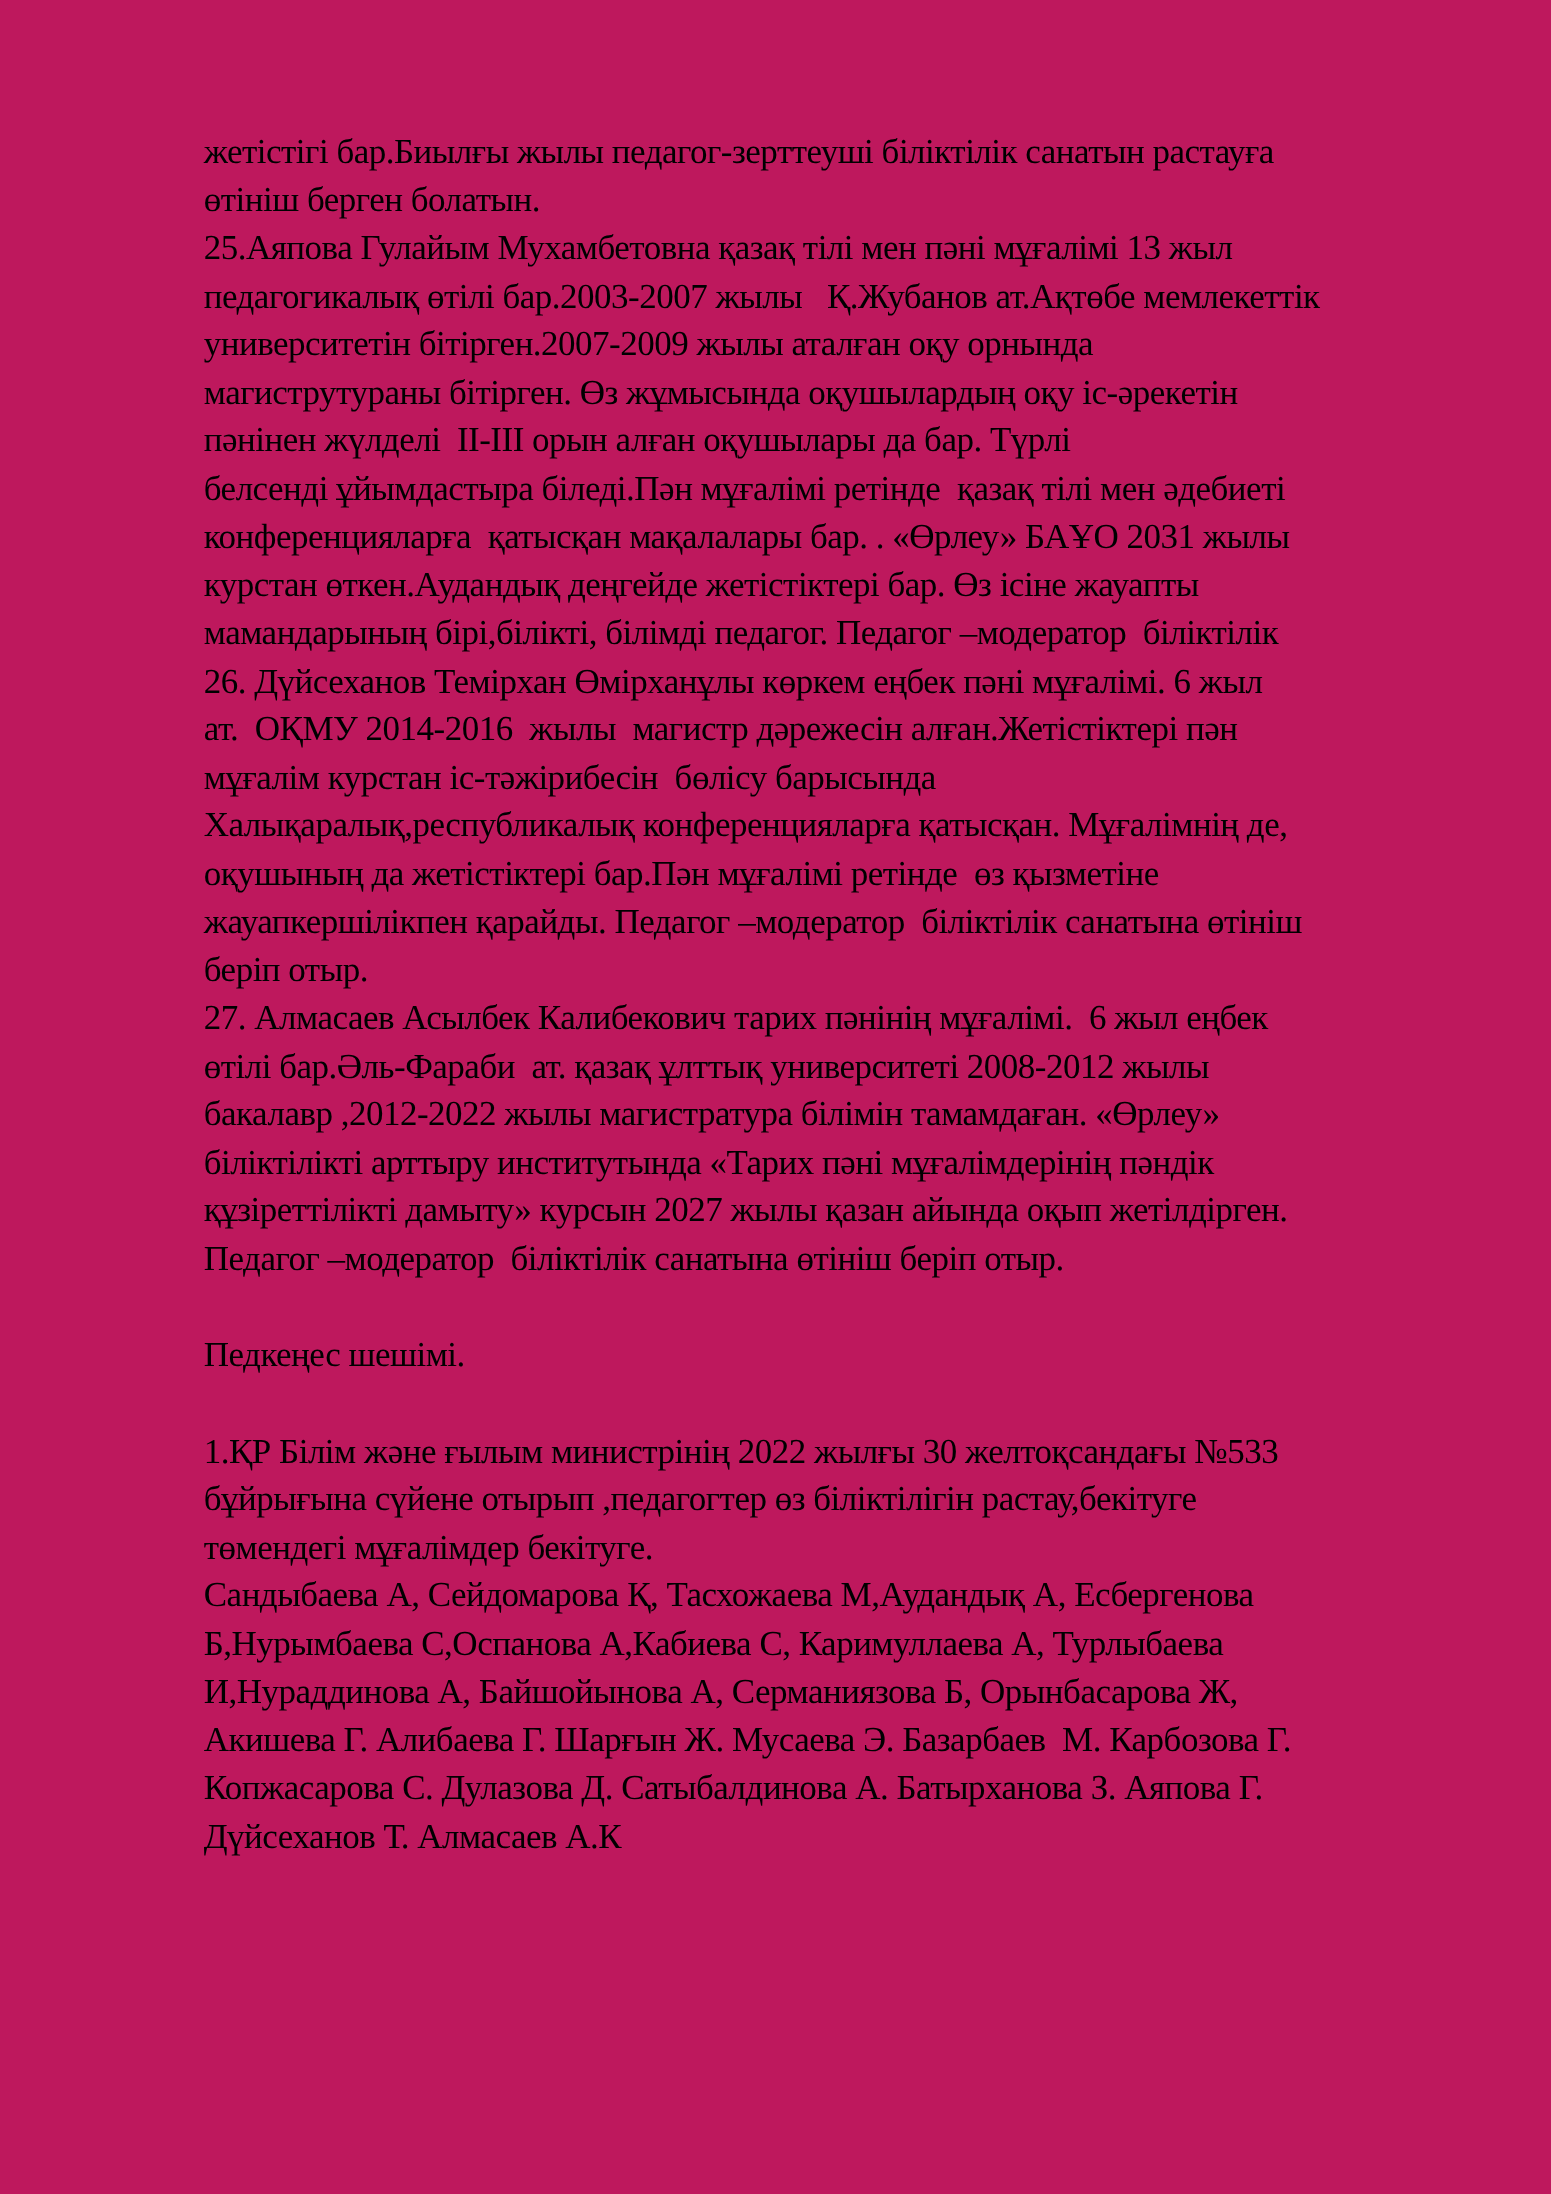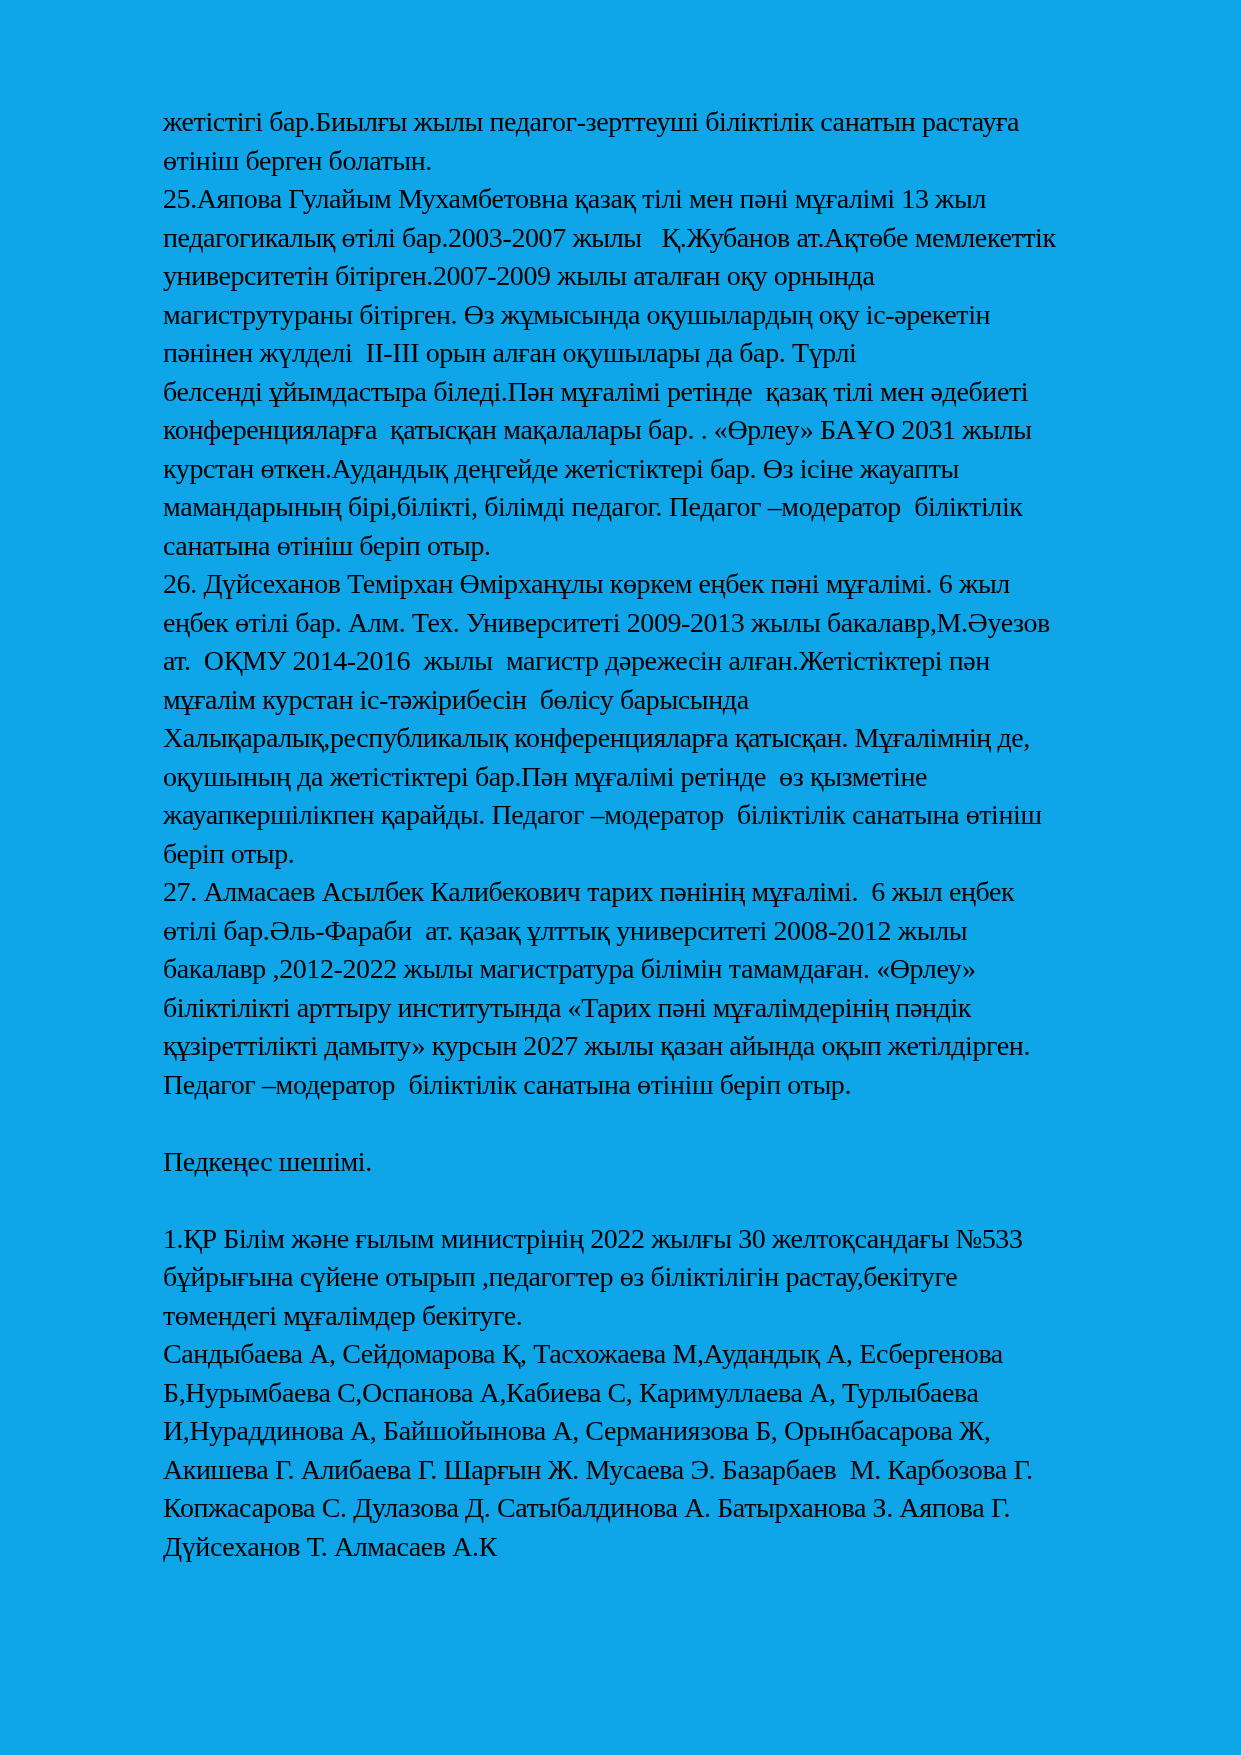--- a/index.html
+++ b/index.html
@@ -12,21 +12,21 @@
     background: #ffffff;
     font-family: "Liberation Serif", "DejaVu Serif", serif;
     overflow: hidden;
   }
   .doc-page {
     position: absolute;
     top: 0;
     left: 0;
     width: 1241px;
     height: 1755px;
-    background: #0ea5e9;
+    background: #be185d;
     color: #000000;
     overflow: hidden;
   }
   .doc-content {
     position: absolute;
     top: 103px;
     left: 163px;
     width: 960px;
   }
   .text-line {
@@ -53,23 +53,21 @@
       <div class="text-line">өтініш берген болатын.</div>
       <div class="text-line">25.Аяпова Гулайым Мухамбетовна қазақ тілі мен пәні мұғалімі 13 жыл</div>
       <div class="text-line">педагогикалық өтілі бар.2003-2007 жылы   Қ.Жубанов ат.Ақтөбе мемлекеттік</div>
       <div class="text-line">университетін бітірген.2007-2009 жылы аталған оқу орнында</div>
       <div class="text-line">магиструтураны бітірген. Өз жұмысында оқушылардың оқу іс-әрекетін</div>
       <div class="text-line">пәнінен жүлделі  II-III орын алған оқушылары да бар. Түрлі</div>
       <div class="text-line">белсенді ұйымдастыра біледі.Пән мұғалімі ретінде  қазақ тілі мен әдебиеті</div>
       <div class="text-line">конференцияларға  қатысқан мақалалары бар. . «Өрлеу» БАҰО 2031 жылы</div>
       <div class="text-line">курстан өткен.Аудандық деңгейде жетістіктері бар. Өз ісіне жауапты</div>
       <div class="text-line">мамандарының бірі,білікті, білімді педагог. Педагог –модератор  біліктілік</div>
-      <div class="text-line">санатына өтініш беріп отыр.</div>
       <div class="text-line">26. Дүйсеханов Темірхан Өмірханұлы көркем еңбек пәні мұғалімі. 6 жыл</div>
-      <div class="text-line">еңбек өтілі бар. Алм. Тех. Университеті 2009-2013 жылы бакалавр,М.Әуезов</div>
       <div class="text-line">ат.  ОҚМУ 2014-2016  жылы  магистр дәрежесін алған.Жетістіктері пән</div>
       <div class="text-line">мұғалім курстан іс-тәжірибесін  бөлісу барысында</div>
       <div class="text-line">Халықаралық,республикалық конференцияларға қатысқан. Мұғалімнің де,</div>
       <div class="text-line">оқушының да жетістіктері бар.Пән мұғалімі ретінде  өз қызметіне</div>
       <div class="text-line">жауапкершілікпен қарайды. Педагог –модератор  біліктілік санатына өтініш</div>
       <div class="text-line">беріп отыр.</div>
       <div class="text-line">27. Алмасаев Асылбек Калибекович тарих пәнінің мұғалімі.  6 жыл еңбек</div>
       <div class="text-line">өтілі бар.Әль-Фараби  ат. қазақ ұлттық университеті 2008-2012 жылы</div>
       <div class="text-line">бакалавр ,2012-2022 жылы магистратура білімін тамамдаған. «Өрлеу»</div>
       <div class="text-line">біліктілікті арттыру институтында «Тарих пәні мұғалімдерінің пәндік</div>

